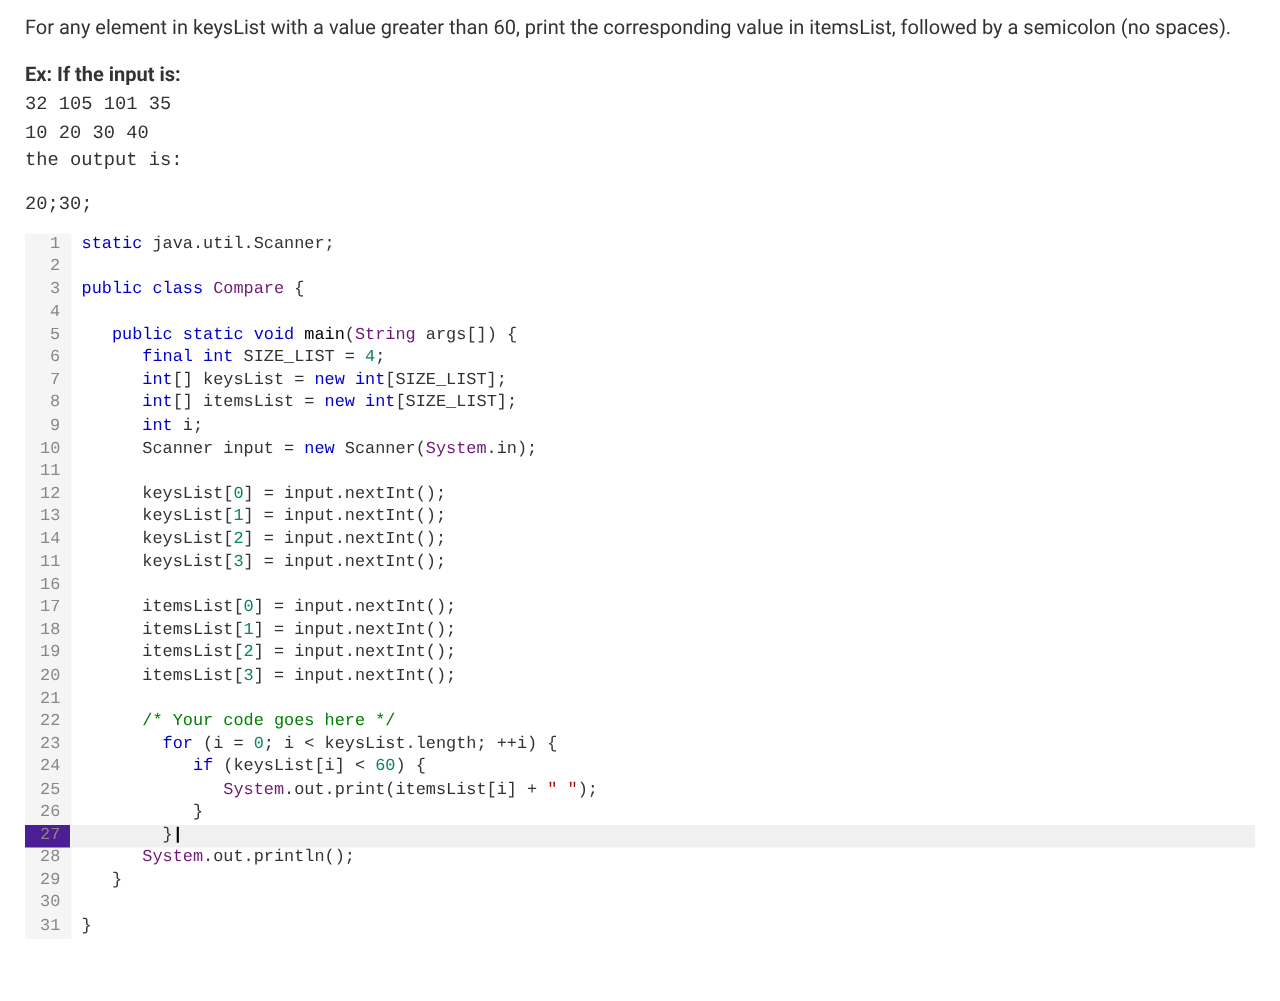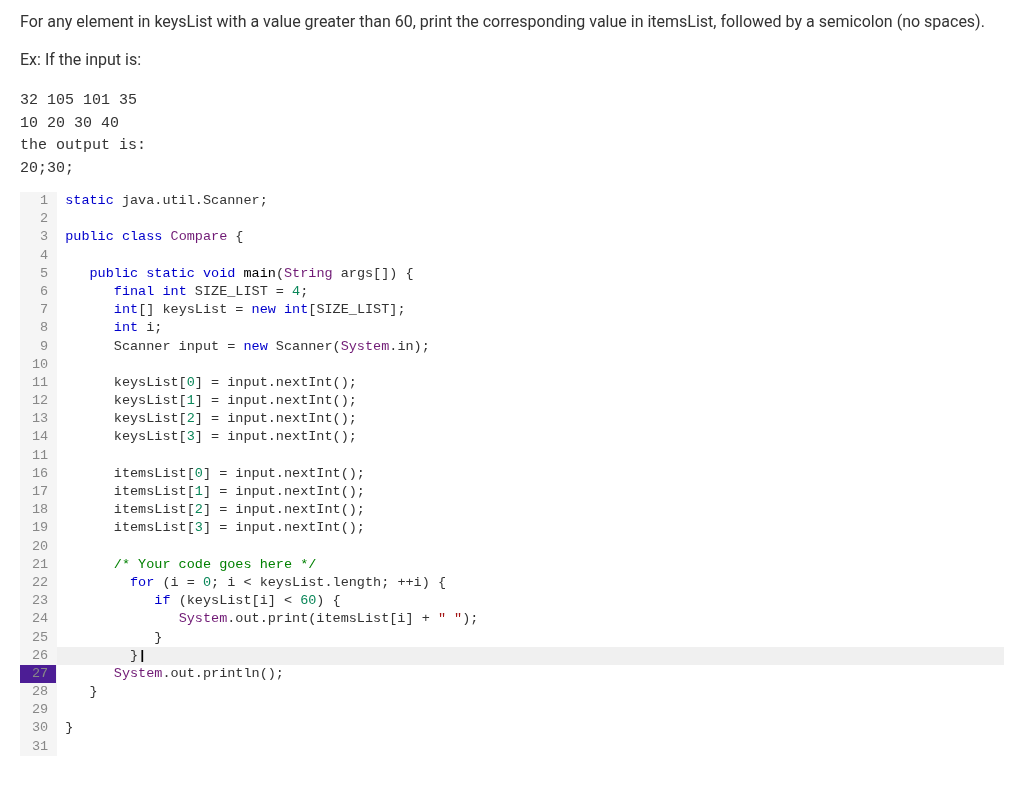--- a/index.html
+++ b/index.html
@@ -9,28 +9,30 @@
       color: #333;
       padding: 10px 20px;
       background: #fff;
       width: 1024px;
     }
     .instructions {
       line-height: 1.5;
       margin-bottom: 16px;
     }
     .example-intro {
-      margin-bottom: 21px;
+      margin-bottom: 4px;
+      font-weight: bold;
     }
     .mono-line {
       font-family: "Consolas", "Monaco", "Courier New", monospace;
       font-size: 15px;
       line-height: 1.5;
     }
     .example-output {
+      margin-top: 12px;
       margin-bottom: 12px;
     }
     .code-editor {
       margin-top: 8px;
       display: flex;
       font-family: "Consolas", "Monaco", "Courier New", monospace;
       font-size: 13.5px;
       line-height: 1.35;
       background: #fff;
     }
@@ -123,20 +125,21 @@
       <div>31</div>
     </div>
   <div class="code-content" id="code">
       <div class="code-line"><span class="kw-blue">static</span><span> java.util.Scanner;</span></div>
       <div class="code-line"></div>
       <div class="code-line"><span class="kw-blue">public</span><span> </span><span class="kw-blue">class</span><span> </span><span class="id-teal">Compare</span><span> {</span></div>
       <div class="code-line"></div>
       <div class="code-line"><span>   </span><span class="kw-blue">public</span><span> </span><span class="kw-blue">static</span><span> </span><span class="kw-blue">void</span><span> </span><span class="fn-black">main</span><span>(</span><span class="id-teal">String</span><span> args[]) {</span></div>
       <div class="code-line"><span>      </span><span class="kw-blue">final</span><span> </span><span class="kw-blue">int</span><span> SIZE_LIST = </span><span class="num-teal">4</span><span>;</span></div>
       <div class="code-line"><span>      </span><span class="kw-blue">int</span><span>[] keysList = </span><span class="kw-blue">new</span><span> </span><span class="kw-blue">int</span><span>[SIZE_LIST];</span></div>
+      <div class="code-line"><span>      </span><span class="kw-blue">int</span><span>[] itemsList = </span><span class="kw-blue">new</span><span> </span><span class="kw-blue">int</span><span>[SIZE_LIST];</span></div>
       <div class="code-line"><span>      </span><span class="kw-blue">int</span><span> i;</span></div>
       <div class="code-line"><span>      Scanner input = </span><span class="kw-blue">new</span><span> Scanner(</span><span class="id-teal">System</span><span>.in);</span></div>
       <div class="code-line"></div>
       <div class="code-line"><span>      keysList[</span><span class="num-teal">0</span><span>] = input.nextInt();</span></div>
       <div class="code-line"><span>      keysList[</span><span class="num-teal">1</span><span>] = input.nextInt();</span></div>
       <div class="code-line"><span>      keysList[</span><span class="num-teal">2</span><span>] = input.nextInt();</span></div>
       <div class="code-line"><span>      keysList[</span><span class="num-teal">3</span><span>] = input.nextInt();</span></div>
       <div class="code-line"></div>
       <div class="code-line"><span>      itemsList[</span><span class="num-teal">0</span><span>] = input.nextInt();</span></div>
       <div class="code-line"><span>      itemsList[</span><span class="num-teal">1</span><span>] = input.nextInt();</span></div>

